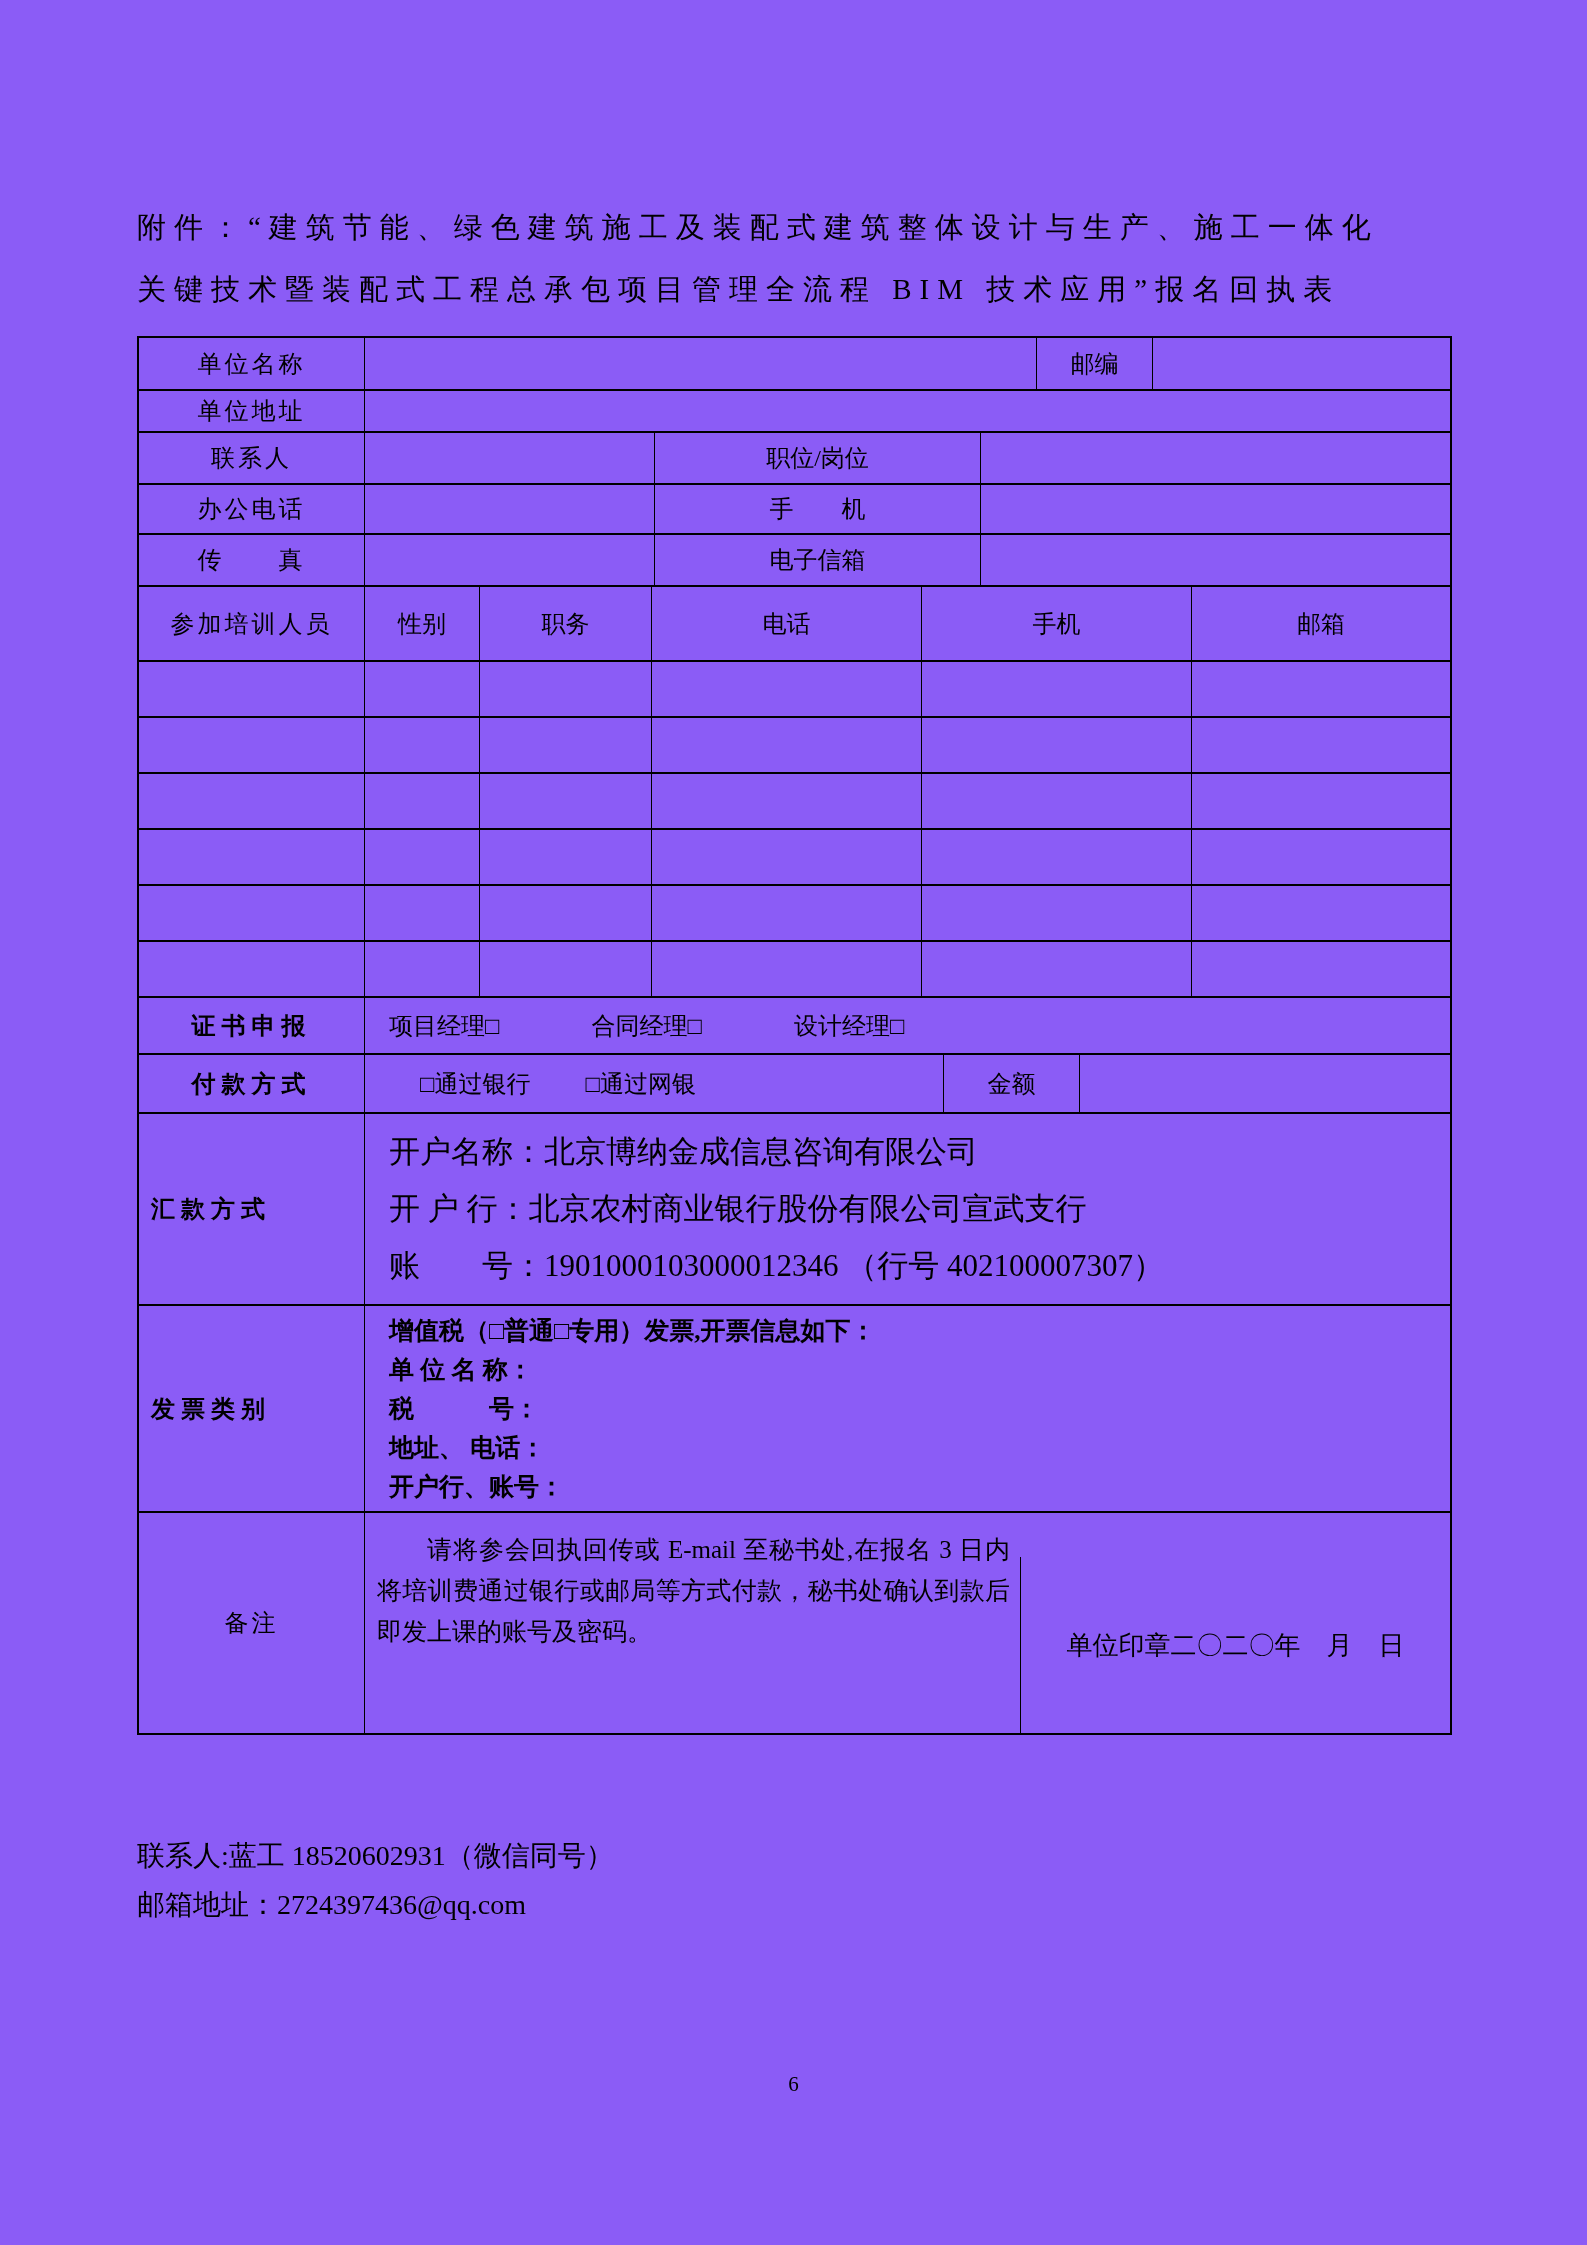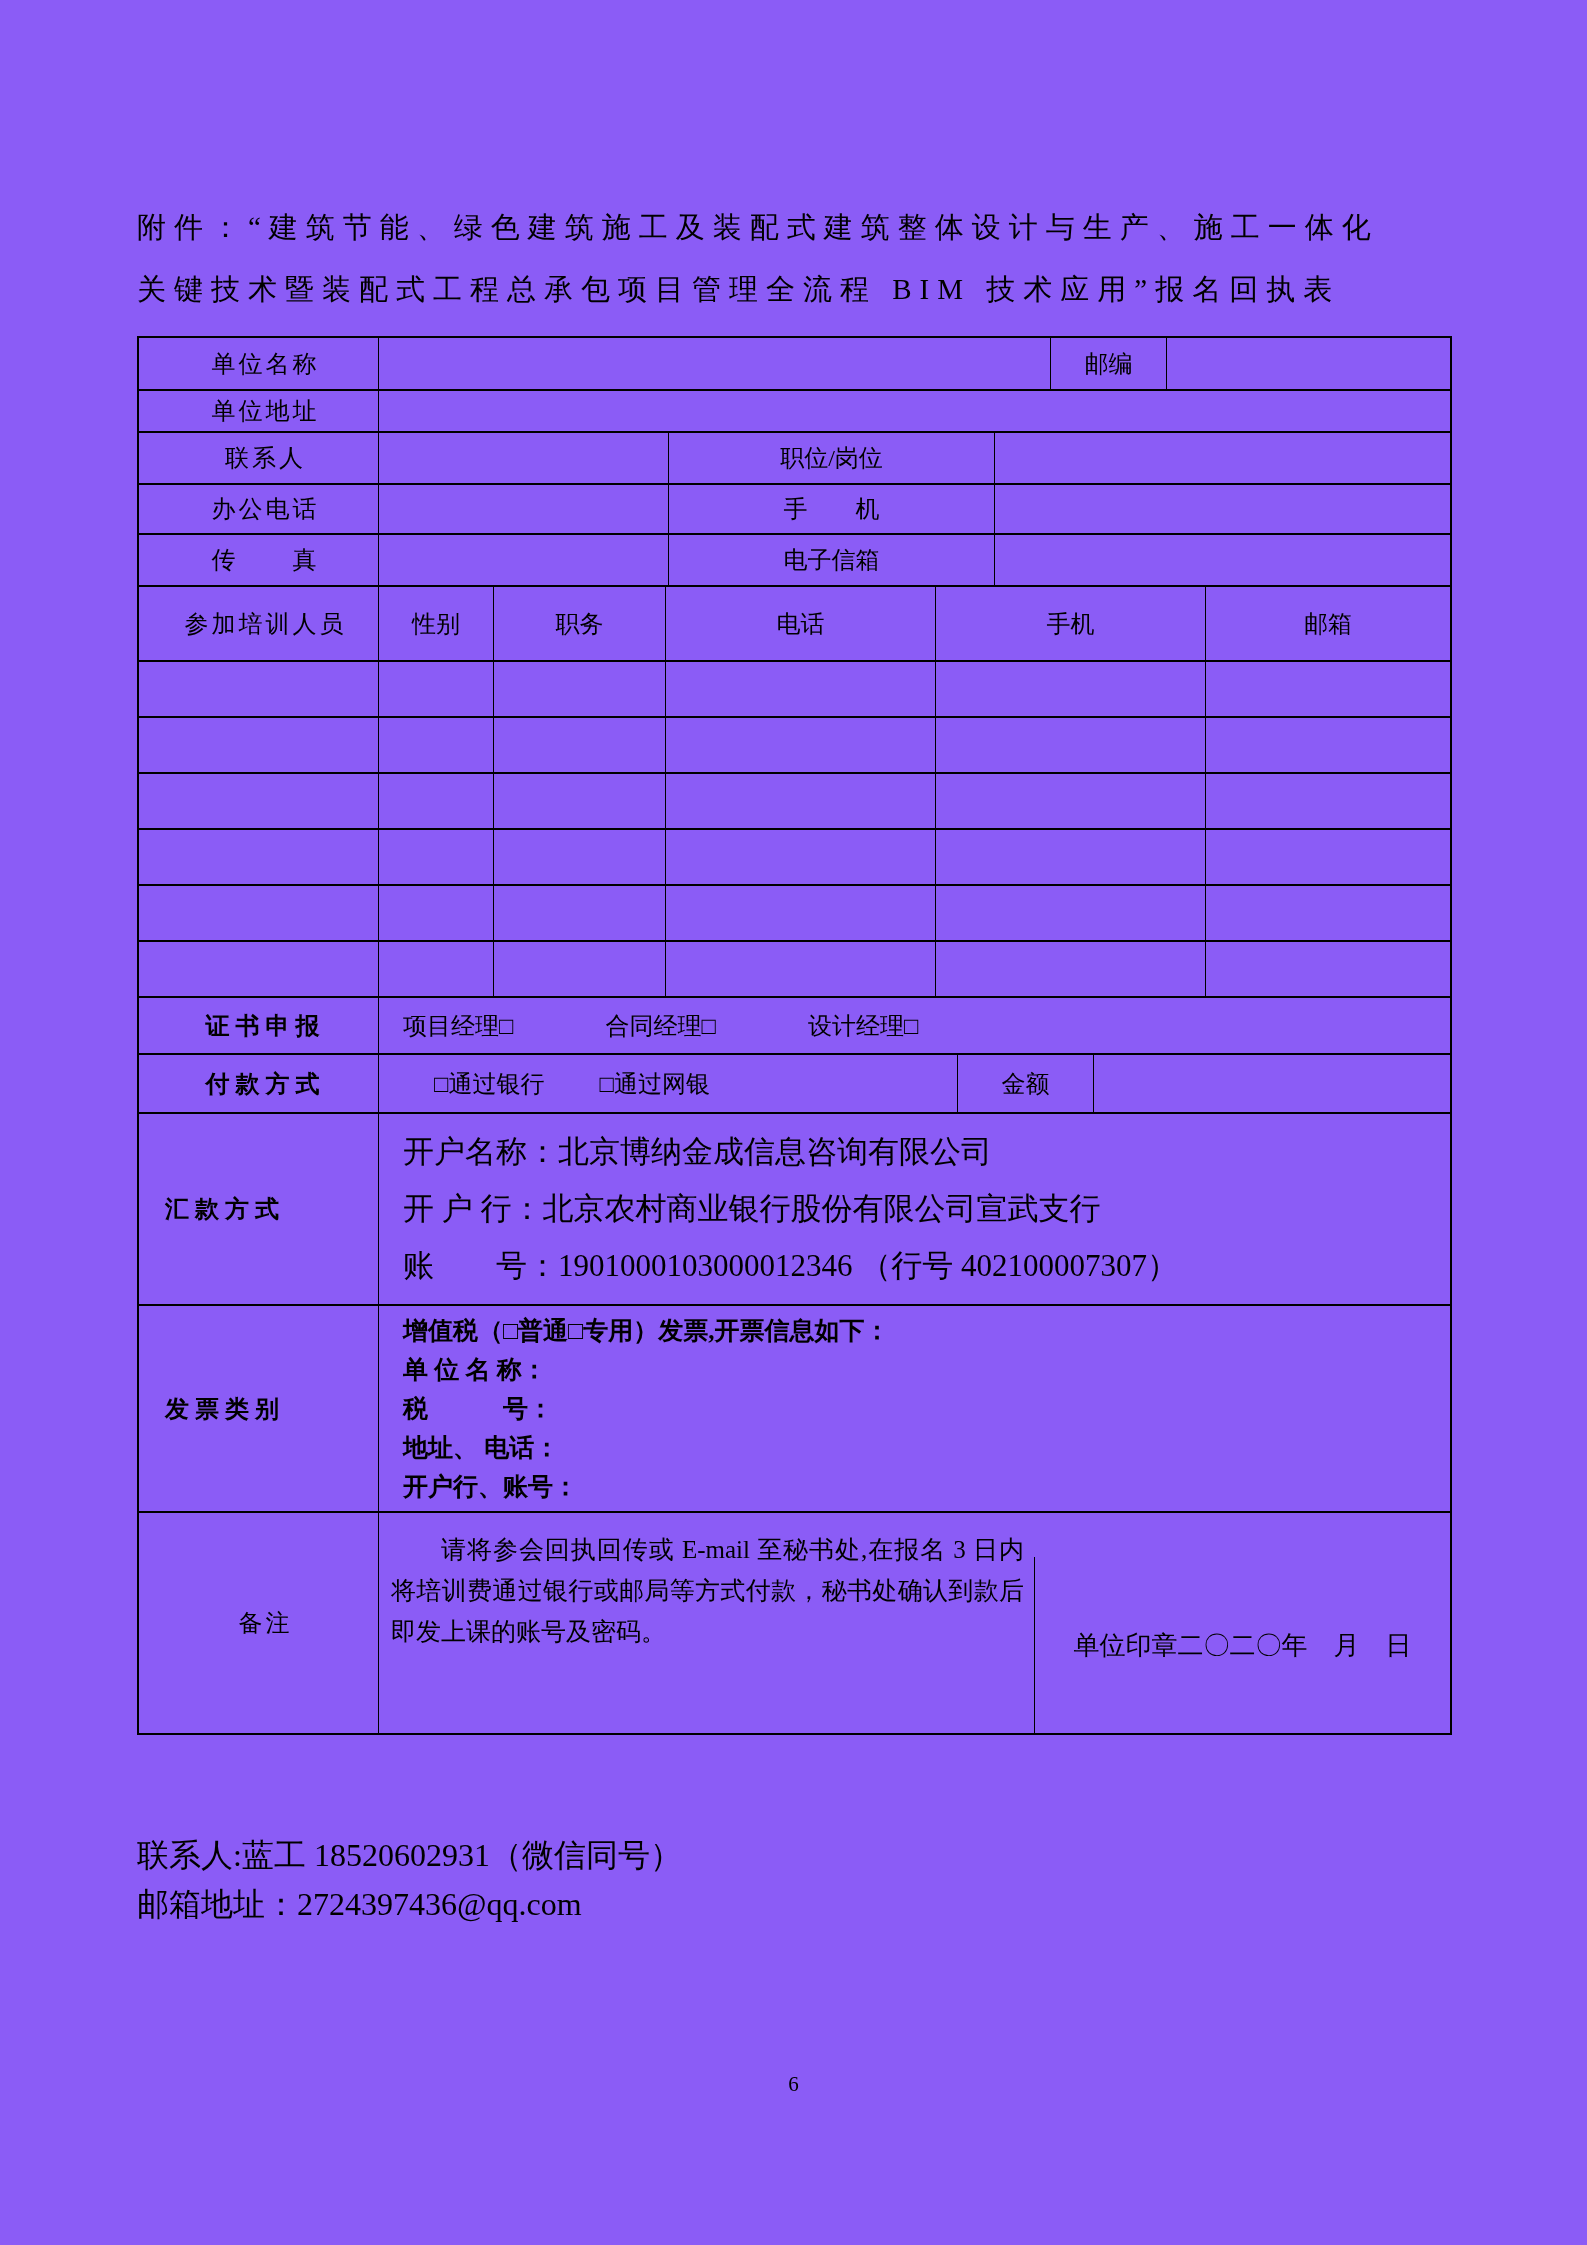--- a/index.html
+++ b/index.html
@@ -18,21 +18,21 @@
 
   .tbl { margin-top:16px; border:2px solid #000; }
   .row { display:flex; box-sizing:border-box; align-items:stretch; }
   .row + .row { border-top:2px solid #000; }
   .cell {
     box-sizing:border-box;
     border-left:1px solid #000;
     display:flex; align-items:center; justify-content:center;
     font-size:24px; overflow:hidden;
   }
-  .row .cell:first-child { border-left:none;margin-left:14px; }
+  .row .cell:first-child { border-left:none; }
 
   .label-cell { flex:0 0 225px; letter-spacing:3px; }
   .bold { font-weight:bold; }
   .bold.label-cell { letter-spacing:6px; }
   .grow { flex:1 1 auto; }
 
   
   .h-r1 { height:51px; } .h-r2 { height:42px; }
   .h-r3 { height:52px; } .h-r4 { height:50px; } .h-r5 { height:52px; }
   .h-phead { height:75px; } .h-pdata { height:56px; }
@@ -65,21 +65,21 @@
   .inv-line { font-size:25px; font-weight:bold; line-height:39px; white-space:nowrap; }
   .multiline.inv { justify-content:center; }
 
   .remark-text-cell {
     display:block; padding:16px 10px 0 12px;
     font-size:25px; line-height:41px; text-align:justify;
   }
   .remark-text-cell p { margin:0; text-indent:2em; }
   .seal-cell { flex-direction:row; justify-content:center; font-size:26px;margin-top:44px; }
 
-  .footer { margin-top:96px; font-size:32px; line-height:49px; }
+  .footer { margin-top:96px; font-size:28px; line-height:49px; }
   .footer div { white-space:nowrap; }
 
   .pagenum {
     position:absolute; top:2072px; left:0; width:1587px;
     text-align:center; font-size:21px;
   }
 </style>
 </head>
 <body>
 

